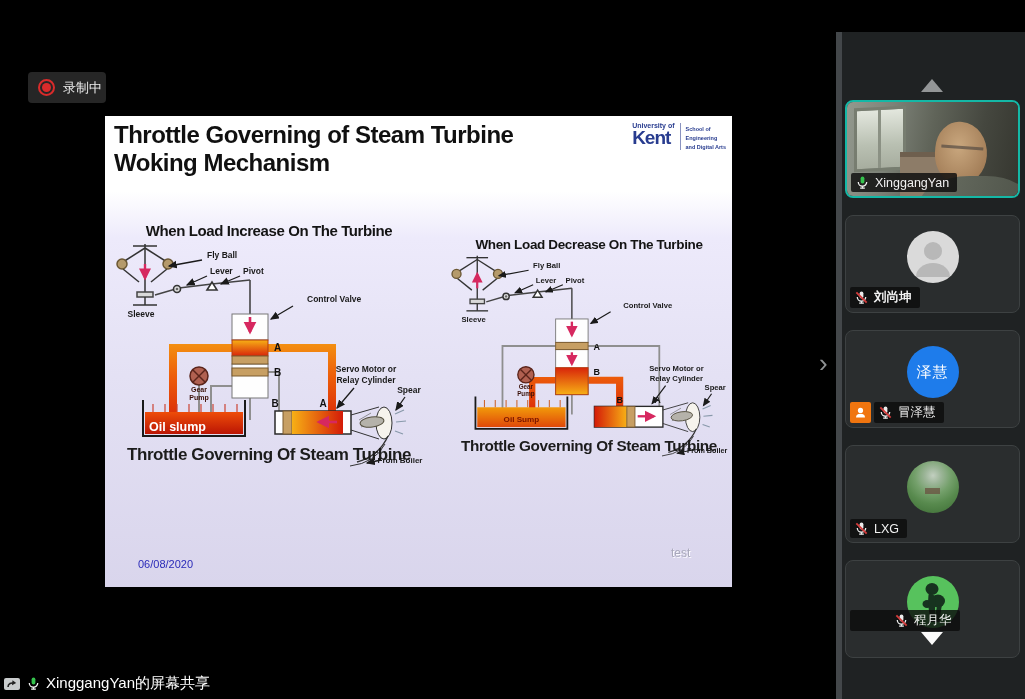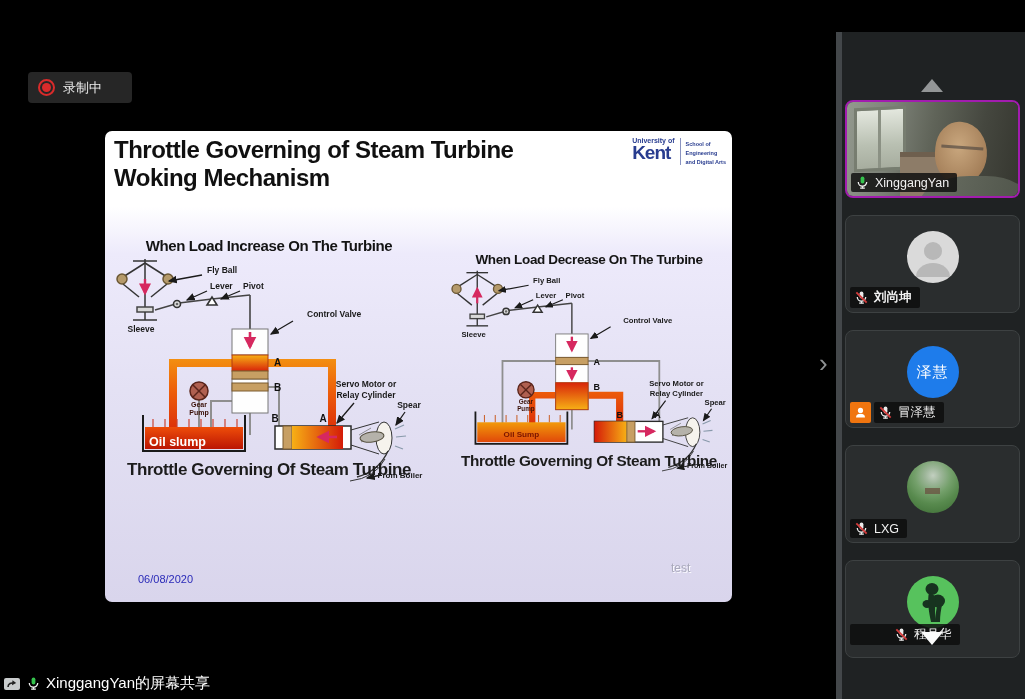--- a/index.html
+++ b/index.html
@@ -4,27 +4,27 @@
 <style>
   html,body{margin:0;padding:0;background:#000;}
   .page{position:relative;width:1025px;height:699px;background:#000;overflow:hidden;
         font-family:"Liberation Sans",sans-serif;}
   
   .topbar{position:absolute;left:0;top:0;width:1025px;height:32px;background:#f3f1f0;}
   .topbar-title{position:absolute;left:622px;top:8px;width:130px;text-align:center;
                 font-size:14px;color:#2d2d2d;}
   
   .rec-badge{position:absolute;left:28px;top:72px;height:31px;background:#262626;border-radius:4px;
-             display:flex;align-items:center;gap:8px;padding:0 30px 0 10px;}
+             display:flex;align-items:center;gap:8px;padding:0 4px 0 10px;}
   .rec-dot{width:13px;height:13px;border:2.5px solid #d92b2b;border-radius:50%;position:relative;flex:none;}
   .rec-dot::after{content:"";position:absolute;inset:2px;background:#d92b2b;border-radius:50%;}
   .rec-label{color:#ececec;font-size:13px;}
   
-  .slide{position:absolute;left:105px;top:131px;width:627px;height:471px;
-         background:linear-gradient(180deg,#ffffff 0%,#ffffff 16%,#edeafb 26%,#e4e1f4 55%,#d9d5ec 100%);border-radius:7px;}
+  .slide{position:absolute;left:105px;top:116px;width:627px;height:471px;
+         background:linear-gradient(180deg,#ffffff 0%,#ffffff 16%,#edeafb 26%,#e4e1f4 55%,#d9d5ec 100%);}
   .slide-title{position:absolute;left:9px;top:5px;width:520px;font-size:24px;line-height:1.16;
                font-weight:700;color:#101010;letter-spacing:-0.5px;}
   .kent-logo{position:absolute;right:6px;top:6px;display:flex;gap:5px;color:#283c8f;}
   .kent-uni{font-size:7px;font-weight:700;line-height:1;}
   .kent-name{font-size:19px;font-weight:700;letter-spacing:-1px;line-height:0.9;}
   .kent-sep{width:1px;background:#8a93c0;margin:1px 0;}
   .kent-school{font-size:5.5px;font-weight:700;line-height:1.6;padding-top:3px;}
   .diagram-left{position:absolute;left:2px;top:106px;width:324px;height:254px;}
   .diagram-right{position:absolute;left:338px;top:120px;width:292px;height:229px;}
   .slide-date{position:absolute;left:33px;top:442px;font-size:11px;color:#2a2ab8;}
@@ -42,31 +42,31 @@
   .scrollstrip{position:absolute;left:836px;top:32px;width:6px;height:667px;background:#43474a;}
   .sidebar{position:absolute;left:842px;top:32px;width:183px;height:667px;background:#1f2223;}
   .scroll-up{position:absolute;left:79px;top:47px;width:0;height:0;
              border-left:11px solid transparent;border-right:11px solid transparent;
              border-bottom:13px solid #939697;}
   .scroll-down{position:absolute;left:79px;top:600px;width:0;height:0;z-index:5;
                border-left:11px solid transparent;border-right:11px solid transparent;
                border-top:13px solid #fbfbfb;}
   .tile{position:absolute;left:3px;width:175px;height:98px;background:#2a2d2e;
         border:1px solid #3d4142;border-radius:8px;overflow:hidden;box-sizing:border-box;}
-  .tile1{top:68px;border:2px solid #a21caf;}
+  .tile1{top:68px;border:2px solid #14b8a6;}
   .tile2{top:183px;font-weight:bold;}.tile3{top:298px;}.tile4{top:413px;}.tile5{top:528px;}
   .avatar{position:absolute;left:calc(50% - 26px);top:15px;width:52px;height:52px;border-radius:50%;}
   .av-blue{background:#1e7ceb;display:flex;align-items:center;justify-content:center;
            color:#fff;font-size:15px;letter-spacing:1px;text-align:right;}
   .av-nature{background:radial-gradient(circle at 50% 28%,#c2cfc0 0%,#9cb598 18%,#74a06b 40%,#588a4e 62%,#4a7b41 80%,#55854a 100%);position:relative;overflow:hidden;}
   .av-hut{position:absolute;left:36%;top:52%;width:28%;height:12%;background:#6b5a45;opacity:.85;}
   .chip{position:absolute;left:4px;bottom:4px;background:rgba(12,12,12,0.82);border-radius:2px;
         display:flex;align-items:center;gap:5px;padding:2px 8px 2px 4px;}
   .tile3 .chip{left:28px;}
-  .tile5 .chip{bottom:12px;padding-left:44px;}
+  .tile5 .chip{bottom:26px;padding-left:44px;}
   .chip-name{color:#f2f2f2;font-size:12.5px;white-space:nowrap;}
   .badge-orange{position:absolute;left:4px;bottom:4px;width:21px;height:21px;background:#f0750f;
                 border-radius:2px;display:flex;align-items:center;justify-content:center;}
   .tile3 .badge-orange{bottom:4px;}
   
   .video-feed{position:absolute;inset:0;
       background:linear-gradient(100deg,#93998e 0%,#7d8278 25%,#606459 48%,#45473f 75%,#35362f 100%);}
   .vf-window{position:absolute;left:7px;top:5px;width:46px;height:58px;
       background:linear-gradient(180deg,#e3e7de,#b9c0b2 60%,#a7ad9f);
       border:3px solid #777d70;transform:skewY(-3deg);}

